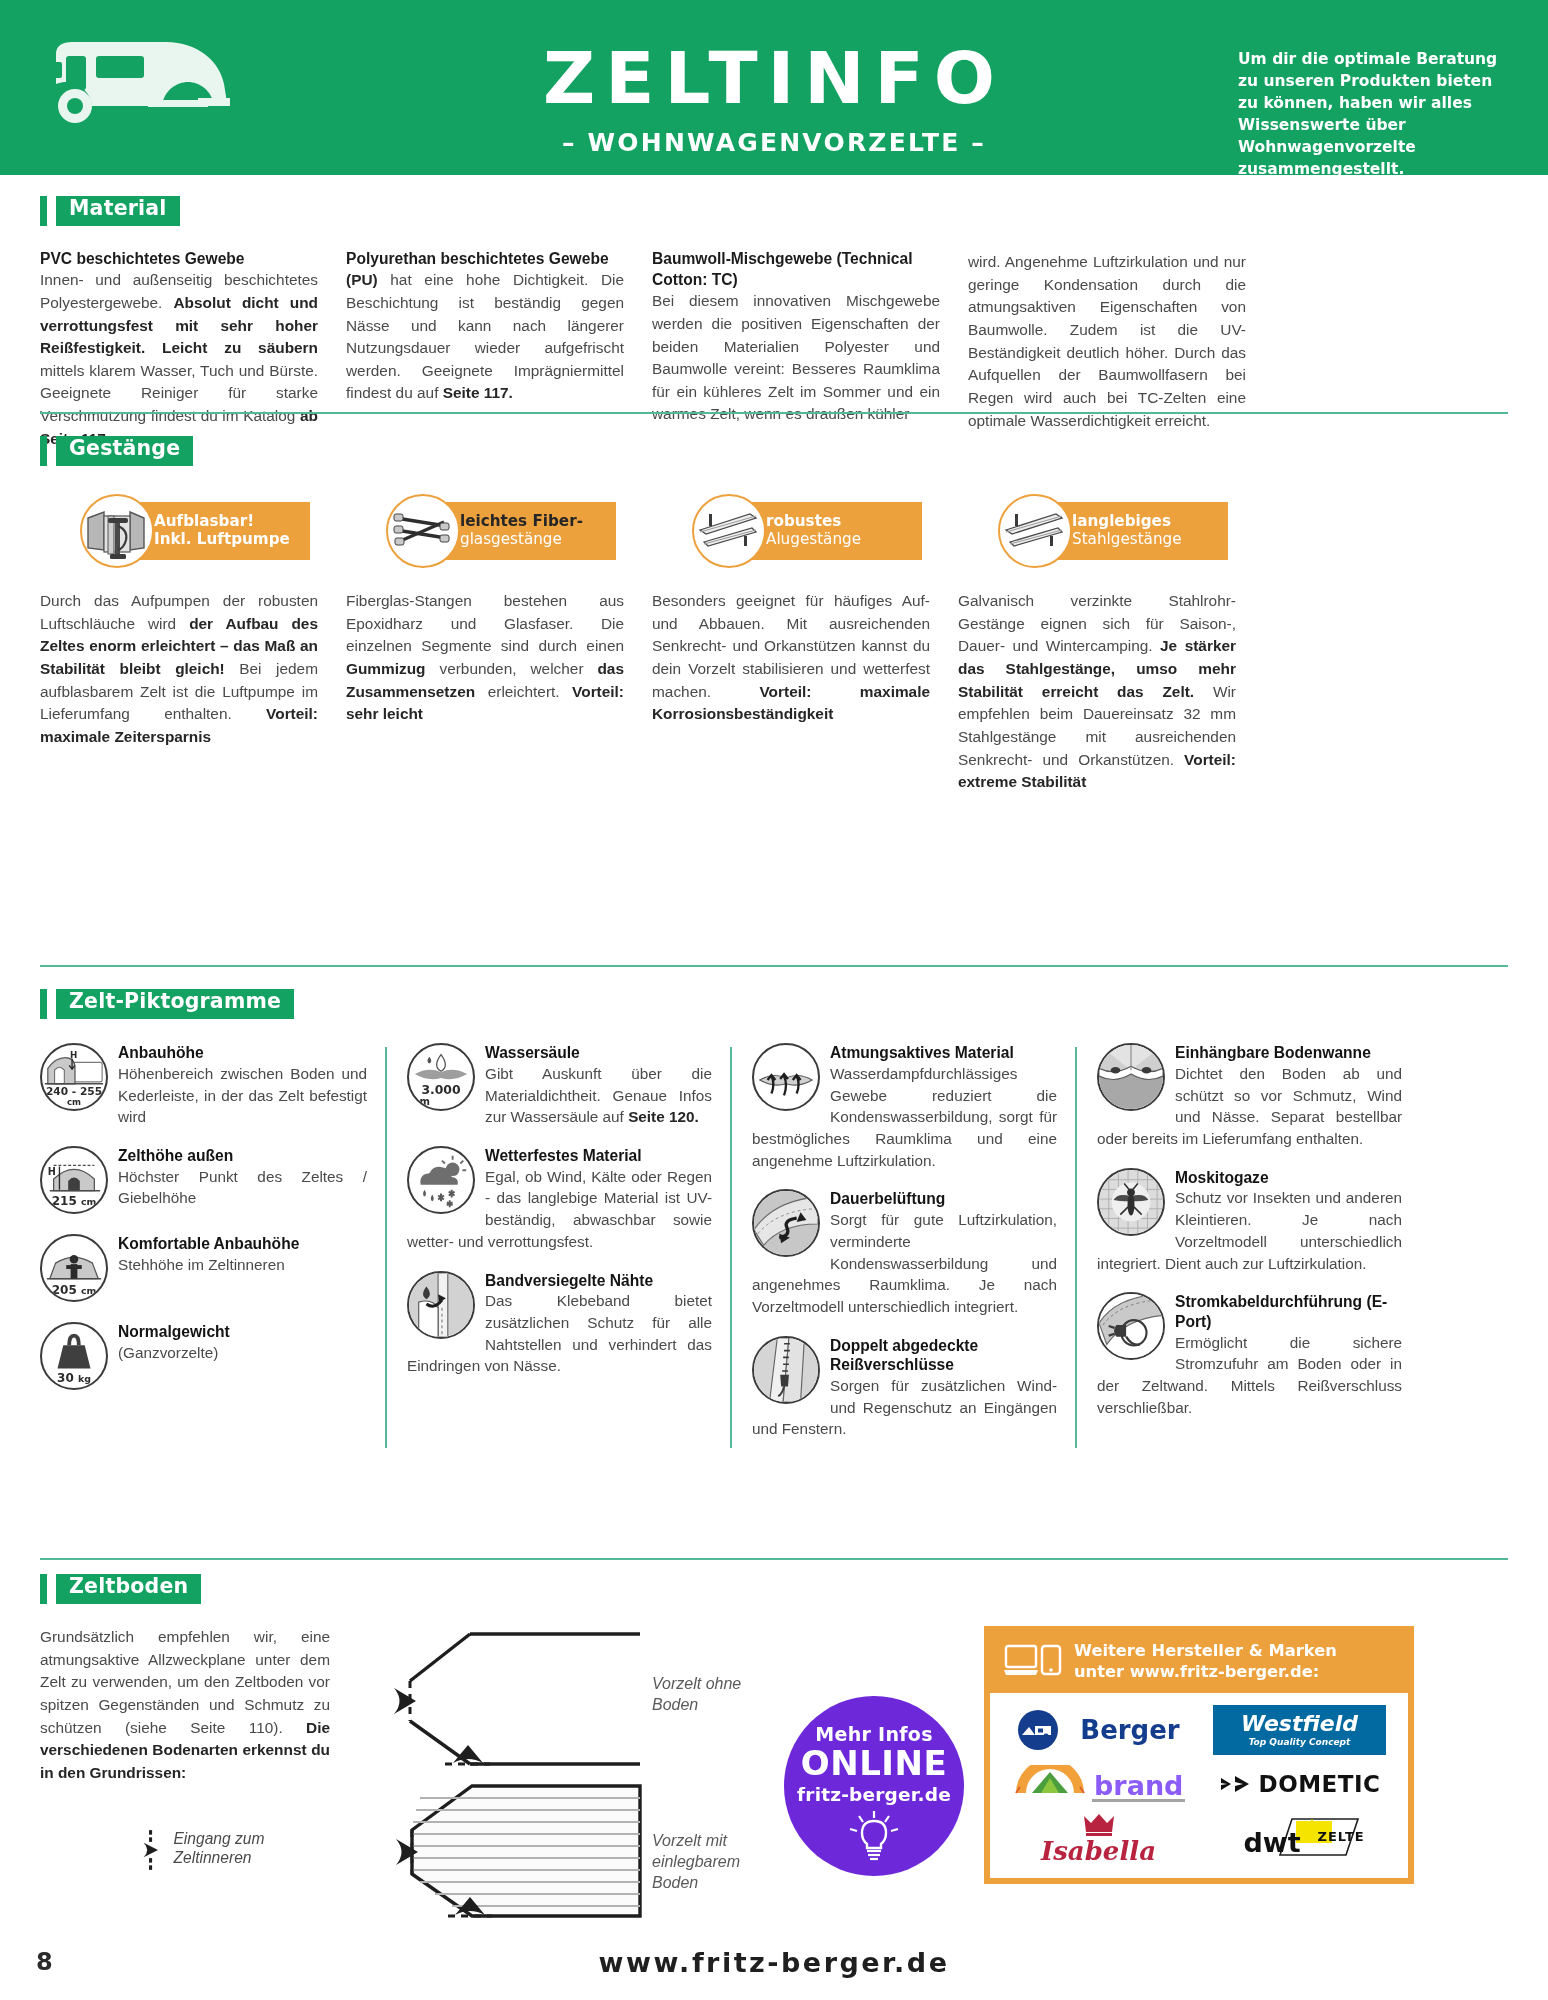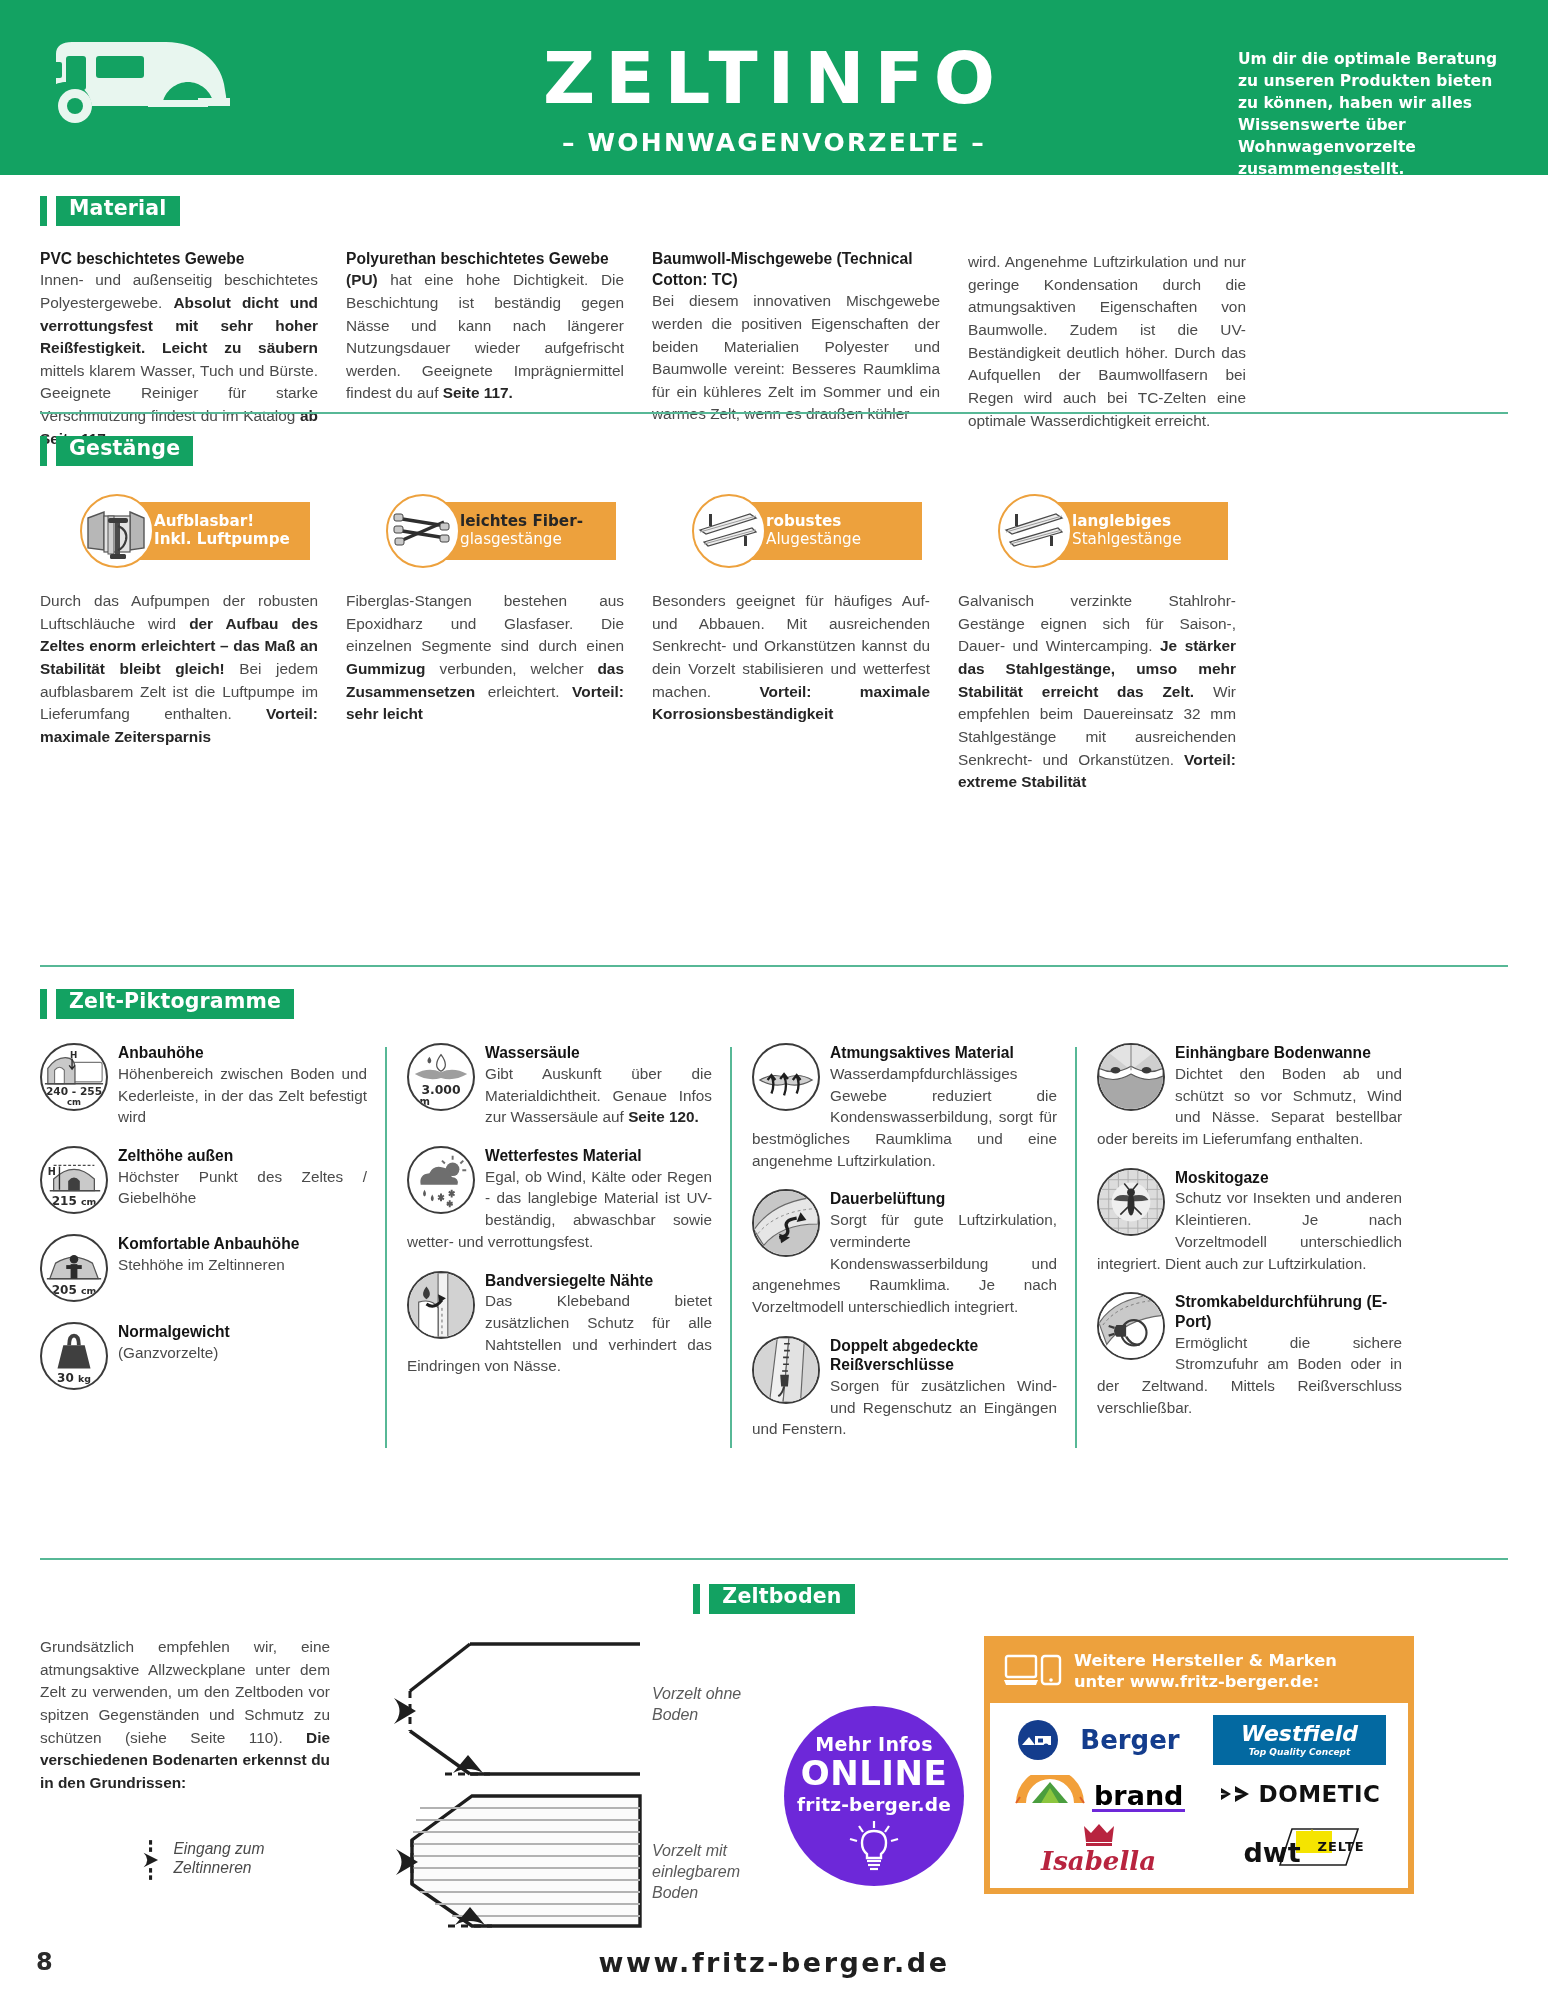--- a/index.html
+++ b/index.html
@@ -603,21 +603,21 @@
         </div>
         <div class="pk-title">Stromkabeldurchführung (E-Port)</div>
         <div class="pk-body">Ermöglicht die sichere Stromzufuhr am Boden oder in der Zeltwand. Mittels Reißverschluss verschließbar.</div>
       </div>
     </div>
   </div>
 </div>
 
 <div id="zeltboden">
   <div class="divider"></div>
-  <div class="sec-label" style="margin-top:24px;justify-content:center;">
+  <div class="sec-label" style="margin-top:14px;">
     <div class="bar"></div>
     <div class="chip">Zeltboden</div>
   </div>
 
   <div class="zb-row">
 
     <div class="zb-text">
       <div class="txt">Grundsätzlich empfehlen wir, eine atmungsaktive Allzweckplane unter dem Zelt zu verwenden, um den Zeltboden vor spitzen Gegenständen und Schmutz zu schützen (siehe Seite 110). <b>Die verschiedenen Bodenarten erkennst du in den Grundrissen:</b></div>
       <div class="zb-legend">
         <svg width="26" height="46" viewBox="0 0 26 46">
@@ -726,21 +726,21 @@
             <svg width="76" height="30" viewBox="0 0 76 30">
               <path d="M4 28 A34 34 0 0 1 72 28 L62 28 A24 24 0 0 0 14 28 Z" fill="#f2a03a"></path>
               <path d="M22 28 A17 17 0 0 1 54 28 Z" fill="#b9302c" opacity=".0"></path>
               <path d="M38 7 L56 28 L20 28 Z" fill="#4a9e3e"></path>
               <path d="M38 13 L47 28 L29 28 Z" fill="#8cc63f"></path>
               <g stroke="#e0632a" stroke-width="2">
                 <line x1="8" y1="22" x2="4" y2="28"></line>
                   <line x1="68" y1="22" x2="72" y2="28"></line>
               </g>
             </svg>
-            <div style="font-family:'DejaVu Sans',sans-serif;font-size:27px;font-weight:700;color:#000000;line-height:.95;border-bottom:3px solid #6d28d9;display:inline-block;padding:0 2px;">brand</div>
+            <div style="font-family:'DejaVu Sans',sans-serif;font-size:27px;font-weight:700;color:#8b5cf6;line-height:.95;border-bottom:3px solid #a3a3a3;display:inline-block;padding:0 2px;">brand</div>
           </div>
 
           <div style="display:flex;align-items:center;gap:6px;">
             <svg width="34" height="20" viewBox="0 0 34 20">
               <path d="M2 4 L12 10 L2 16 L2 11 L8 10 L2 9 Z" fill="#111"></path>
               <path d="M16 2 L30 10 L16 18 L16 12 L24 10 L16 8 Z" fill="#111"></path>
             </svg>
             <span style="font-family:'DejaVu Sans',sans-serif;font-size:23px;font-weight:700;color:#111;letter-spacing:.5px;">DOMETIC</span>
           </div>
 

